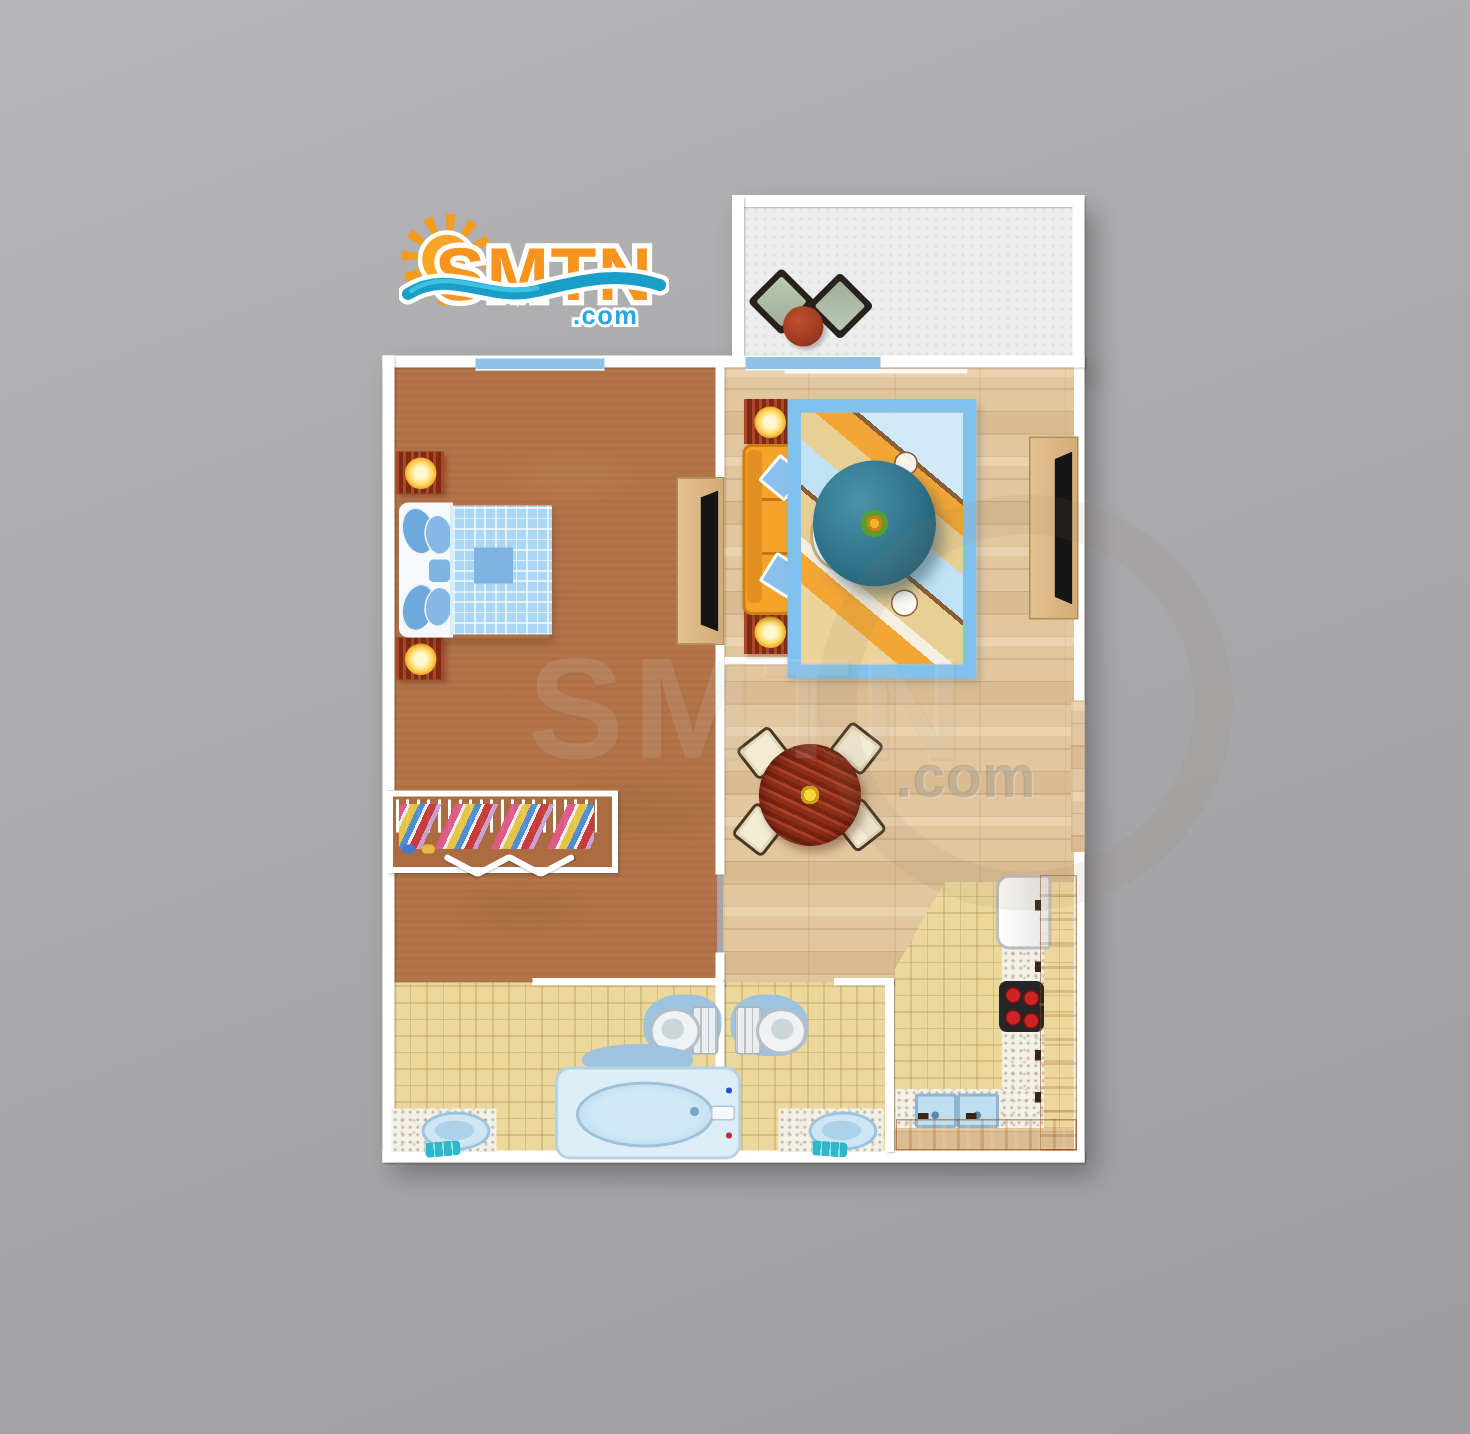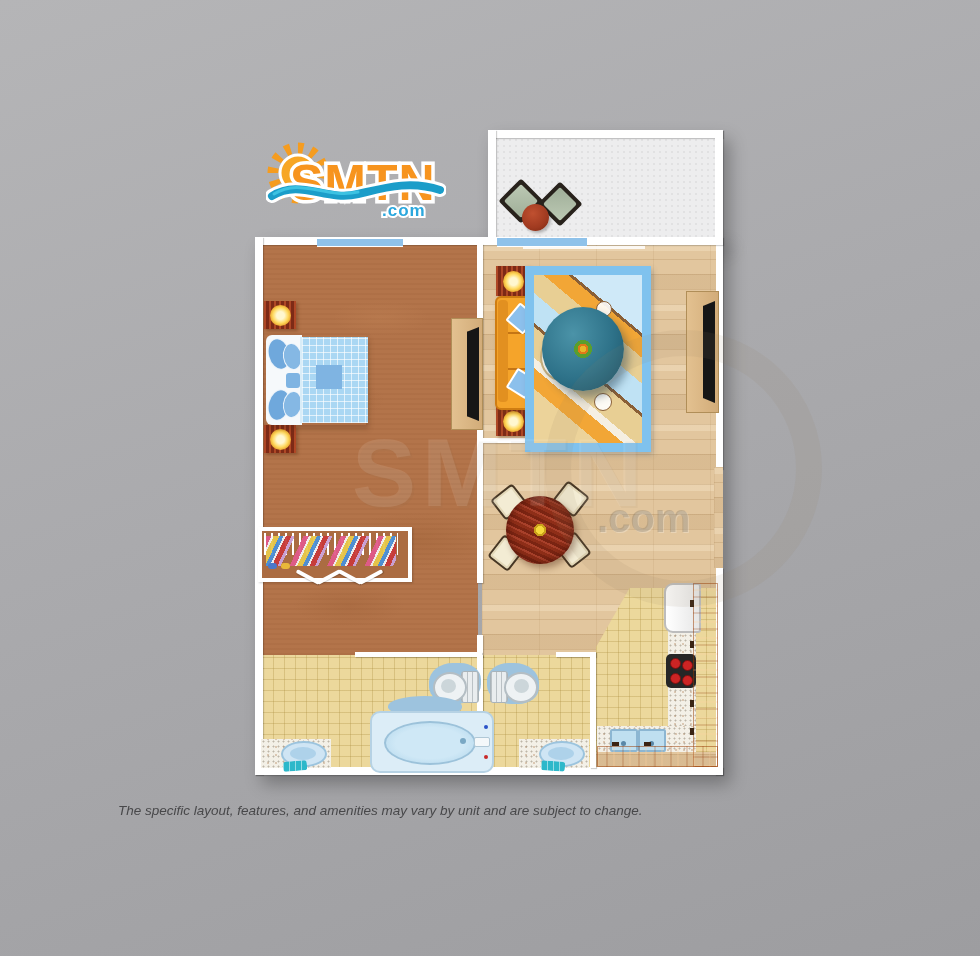--- a/index.html
+++ b/index.html
@@ -251,16 +251,15 @@
       <circle cx="32" cy="37" r="18" fill="#f7a625" stroke="#ffffff" stroke-width="3"></circle>
       <text x="24" y="64" font-family="Liberation Sans, sans-serif" font-weight="bold" font-size="50" letter-spacing="1" fill="#f7941e" stroke="#ffffff" stroke-width="7" paint-order="stroke">SMTN</text>
       <path d="M6 60 C 34 42, 60 66, 92 58 C 118 52, 144 44, 174 54" fill="none" stroke="#ffffff" stroke-width="14" stroke-linecap="round"></path>
       <path d="M6 60 C 34 42, 60 66, 92 58 C 118 52, 144 44, 174 54" fill="none" stroke="#1b9dc9" stroke-width="8" stroke-linecap="round"></path>
       <path d="M8 58 C 34 41, 60 63, 92 56" fill="none" stroke="#3cc2e2" stroke-width="3" stroke-linecap="round"></path>
       <text x="116" y="80" font-family="Liberation Sans, sans-serif" font-weight="bold" font-size="17" letter-spacing="1" fill="#2ba7dd" stroke="#ffffff" stroke-width="4" paint-order="stroke">.com</text>
     </svg>
   </div>
 
   <div class="disclaimer">
-    <div>The specific layout, features, and amenities may vary by unit and are subject to change.</div>
   </div>
 
 </div>
 
 </body></html>

